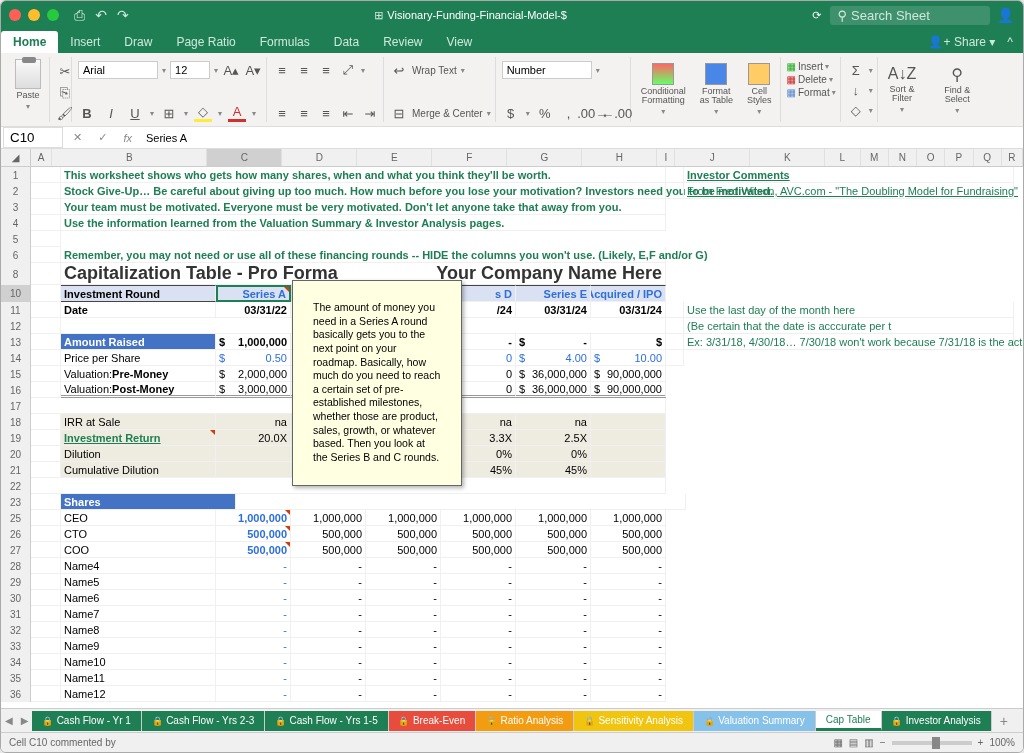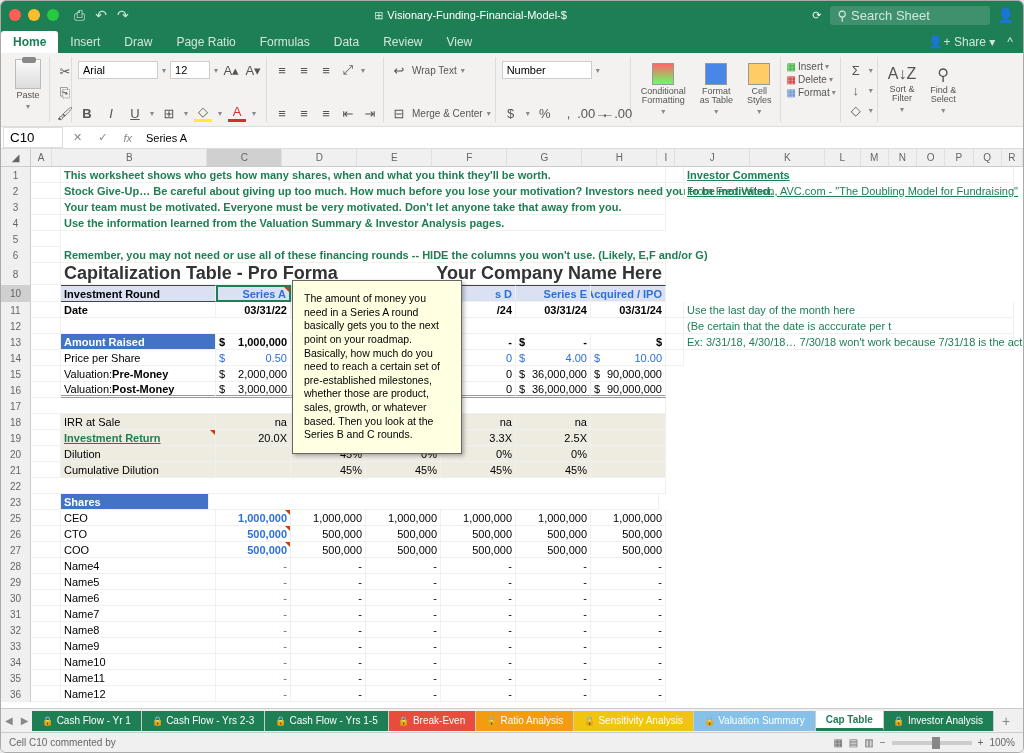--- a/index.html
+++ b/index.html
@@ -49,21 +49,21 @@
 .green-txt{color:#1e7e54}
 .blue-txt{color:#2e6fd8}
 .link{text-decoration:underline;color:#1e7e54}
 .bold{font-weight:bold}
 .hdr-blue{background:#4472c4;color:#fff;font-weight:bold}
 .hdr-lblue{background:#d9e1f2}
 .beige{background:#eeece1}
 .right{justify-content:flex-end}
 .title-row{font-size:18px;font-weight:bold;color:#333}
 .dbl-b{border-bottom:3px double #999}
-.comment{position:absolute;background:#ffffe1;border:1px solid #666;font-size:10.5px;padding:11px;width:170px;z-index:10;line-height:1.3;box-shadow:2px 2px 4px rgba(0,0,0,0.3)}
+.comment{position:absolute;background:#ffffe1;border:1px solid #666;font-size:10.5px;padding:20px;width:170px;z-index:10;line-height:1.3;box-shadow:2px 2px 4px rgba(0,0,0,0.3)}
 .cellsel{border:2px solid #1e7e54!important}
 .redtick{position:absolute;top:0;right:0;width:0;height:0;border-left:5px solid transparent;border-top:5px solid #d83b01}
 .sheettabs{height:24px;background:#f0f0f0;border-top:1px solid #ccc;display:flex;align-items:center;font-size:10px}
 .stab{padding:3px 10px;border-right:1px solid #ccc;cursor:pointer;display:flex;align-items:center;gap:3px}
 .lock{font-size:9px}
 .statusbar{height:20px;background:#f0f0f0;border-top:1px solid #ccc;display:flex;align-items:center;font-size:10px;color:#666;padding:0 8px}
 .zoom{margin-left:auto;display:flex;align-items:center;gap:6px}
 .slider{width:80px;height:4px;background:#ccc;position:relative}
 .slider-h{position:absolute;width:8px;height:12px;background:#888;top:-4px;left:50%}
 .navarr{padding:0 4px;color:#888;cursor:pointer}
@@ -230,21 +230,21 @@
         </div>
       <div class="rrow">
           <span class="ric">↓</span>
           <span class="caret">▾</span>
         </div>
       <div class="rrow">
           <span class="ric">◇</span>
           <span class="caret">▾</span>
         </div>
     </div>
-    <div class="rgroup" style="flex-direction:row;align-items:center;gap:6px;border-right:none">
+    <div class="rgroup" style="flex-direction:row;align-items:center;gap:20px;border-right:none">
       <div class="rbtn">
           <span style="font-size:16px">A↓Z</span>
           <span class="rbtn-lbl" style="white-space:pre">Sort &amp;
 Filter</span>
           <span class="caret">▾</span>
         </div>
       <div class="rbtn">
           <span style="font-size:16px">⚲</span>
           <span class="rbtn-lbl" style="white-space:pre">Find &amp;
 Select</span>
@@ -512,21 +512,21 @@
         <div class="cell beige right" style="width:75px">45%</div>
         <div class="cell beige" style="width:75px"></div>
     </div>
     <div class="row">
         <div class="rh">22</div>
         <div class="cell" style="width:635px"></div>
       </div>
     <div class="row">
         <div class="rh">23</div>
         <div class="cell" style="width:30px"></div>
-        <div class="cell hdr-blue" style="width:148px">Shares</div>
+        <div class="cell hdr-blue" style="width:175px">Shares</div>
         <div class="cell" style="width:450px"></div>
       </div>
 
     <div id="data-rows">
         <div class="row">
           <div class="rh">25</div>
           <div class="cell" style="width:30px"></div>
           <div class="cell" style="width:155px">CEO</div>
           <div class="cell right blue-txt bold" style="width:75px;position:relative">1,000,000<div class="redtick"></div></div>
           <div class="cell right" style="width:75px">1,000,000</div>
@@ -672,21 +672,21 @@
     <span class="navarr">◀</span>
     <span class="navarr">▶</span>
     <div id="stabs" style="display:flex">
         <div class="stab" style="background: rgb(30, 126, 84); color: rgb(255, 255, 255);"><span class="lock">🔒</span>Cash Flow - Yr 1</div>
         <div class="stab" style="background: rgb(30, 126, 84); color: rgb(255, 255, 255);"><span class="lock">🔒</span>Cash Flow - Yrs 2-3</div>
         <div class="stab" style="background: rgb(30, 126, 84); color: rgb(255, 255, 255);"><span class="lock">🔒</span>Cash Flow - Yrs 1-5</div>
         <div class="stab" style="background: rgb(231, 76, 60); color: rgb(255, 255, 255);"><span class="lock">🔒</span>Break-Even</div>
         <div class="stab" style="background: rgb(243, 156, 18); color: rgb(255, 255, 255);"><span class="lock">🔒</span>Ratio Analysis</div>
         <div class="stab" style="background: rgb(241, 196, 15); color: rgb(255, 255, 255);"><span class="lock">🔒</span>Sensitivity Analysis</div>
         <div class="stab" style="background: rgb(133, 193, 233); color: rgb(255, 255, 255);"><span class="lock">🔒</span>Valuation Summary</div>
-        <div class="stab" style="background: rgb(255, 255, 255); color: rgb(30, 126, 84); border-bottom: 3px solid rgb(30, 126, 84); font-weight: bold; text-align: right;">Cap Table</div>
+        <div class="stab" style="background: rgb(255, 255, 255); color: rgb(30, 126, 84); border-bottom: 3px solid rgb(30, 126, 84); font-weight: normal; text-align: right;">Cap Table</div>
         <div class="stab" style="background: rgb(30, 126, 84); color: rgb(255, 255, 255);"><span class="lock">🔒</span>Investor Analysis</div>
       </div>
     <span class="addtab">+</span>
   </div>
 
   <div class="statusbar">
     <span>Cell C10 commented by</span>
     <div class="zoom">
       <span>▦</span>
       <span>▤</span>

